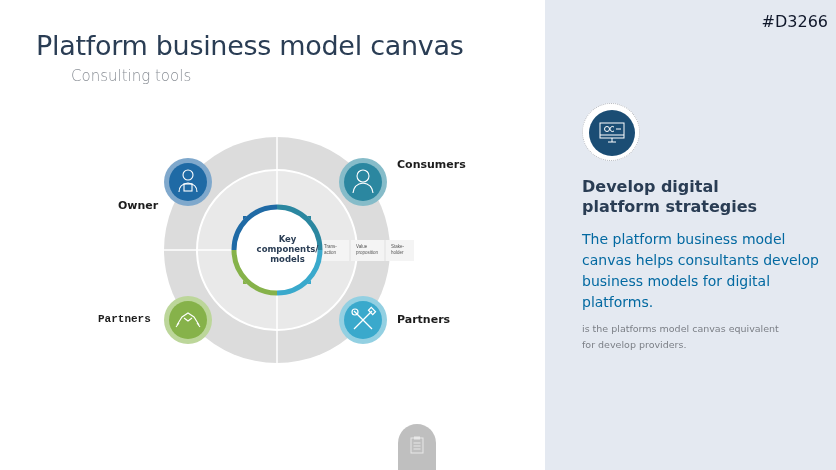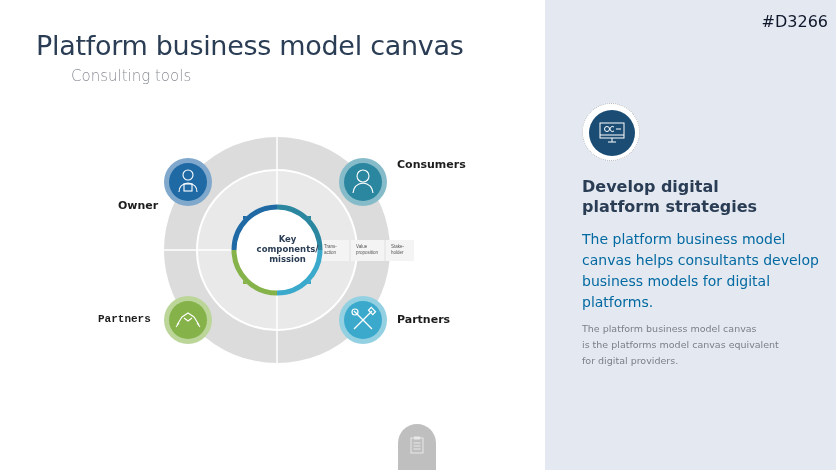--- a/index.html
+++ b/index.html
@@ -87,21 +87,21 @@
         <path d="M372 311 l-18 18"></path>
         <circle cx="355" cy="312" r="3"></circle>
         <rect x="369" y="309" width="6" height="4" transform="rotate(45 372 311)"></rect>
       </g>
     </g>
   </svg>
 
   <div style="position:absolute;left:237px;top:234px;width:101px;text-align:center;font-size:8.5px;font-weight:700;color:#2a3d54;line-height:10px;font-family:'DejaVu Sans',sans-serif;">
     <div>Key</div>
     <div>components/</div>
-    <div>mission</div>
+    <div>models</div>
   </div>
 
   <div style="position:absolute;left:324px;top:244px;font-size:4.5px;color:#555;line-height:5.5px;">
     <div>Trans-</div>
     <div>action</div>
   </div>
   <div style="position:absolute;left:356px;top:244px;font-size:4.5px;color:#555;line-height:5.5px;">
     <div>Value</div>
     <div>proposition</div>
   </div>
@@ -139,17 +139,16 @@
         <path d="M16 6 a2.5 2.5 0 1 0 0 4 M18 8 h5"></path>
       </svg>
     </div>
   </div>
   <div class="rp-heading">
     <div>Develop digital</div>
     <div>platform strategies</div>
   </div>
   <div class="rp-lead">The platform business model canvas helps consultants develop business models for digital platforms.</div>
   <div class="rp-small">
-    <div>The platform business model canvas</div>
     <div>is the platforms model canvas equivalent</div>
-    <div>for digital providers.</div>
+    <div>for develop providers.</div>
   </div>
 </div>
 
 </body></html>

